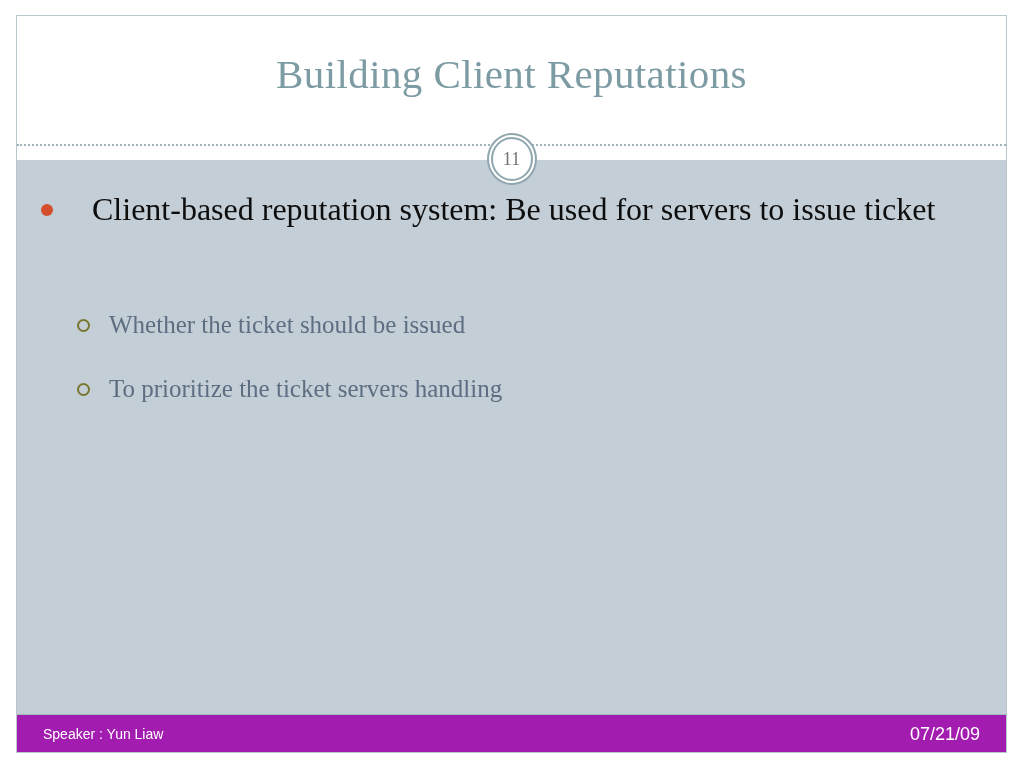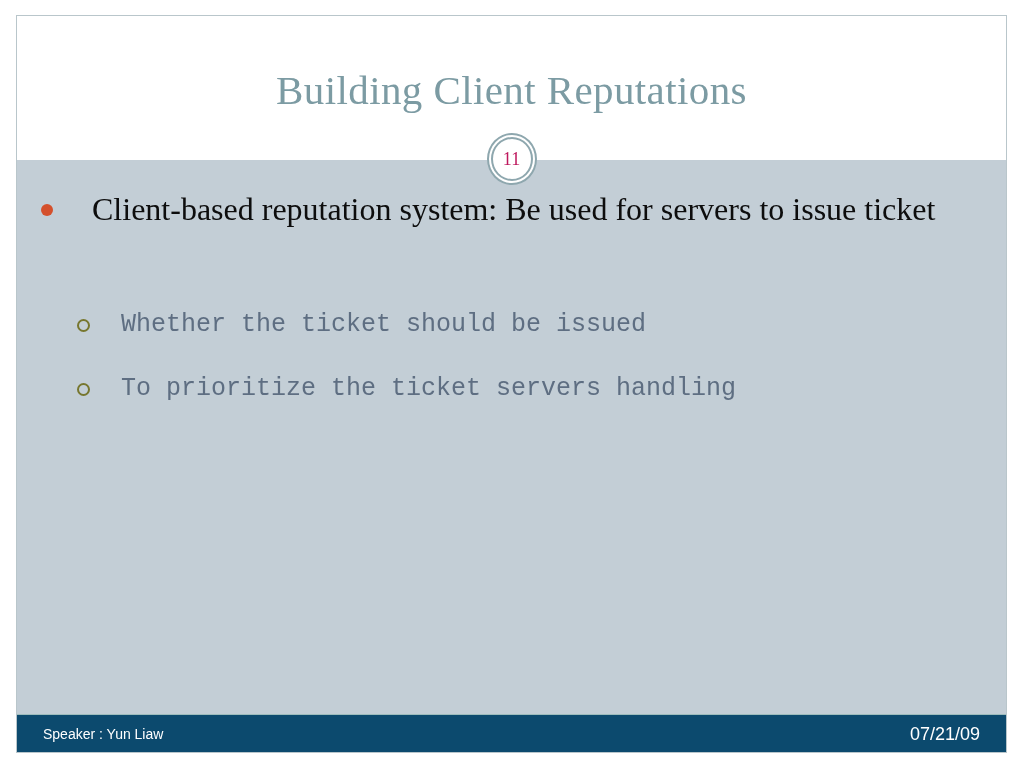--- a/index.html
+++ b/index.html
@@ -29,21 +29,21 @@
     border: 1px solid #b9c6cb;
     box-sizing: border-box;
     background: #ffffff;
     overflow: hidden;
   }
 
   
   .header-zone {
     position: absolute;
     left: 0;
-    top: 16px;
+    top: 0;
     width: 100%;
     height: 144px;
     background: #ffffff;
   }
 
   .slide-title {
     position: absolute;
     left: 0;
     top: 36px;
     width: 100%;
@@ -105,21 +105,21 @@
     box-sizing: border-box;
   }
   .page-badge .page-num {
     position: absolute;
     left: 0; top: 0;
     width: 100%; height: 100%;
     display: flex;
     align-items: center;
     justify-content: center;
     font-size: 18px;
-    color: #be185d;
+    color: #737373;
     font-family: "Liberation Serif", "DejaVu Serif", serif;
   }
 
   
   .bullet-list {
     position: absolute;
     left: 0;
     top: 0;
     width: 100%;
     padding: 0;
@@ -171,35 +171,35 @@
     top: 11px;
     width: 13px;
     height: 13px;
     border: 2px solid #77772f;
     border-radius: 50%;
     box-sizing: border-box;
     background: transparent;
   }
   .sub-item-text {
     display: block;
-    margin-left: 44px;
+    margin-left: 32px;
     font-size: 25px;
     line-height: 1.35;
     color: #5e6e82;
-    font-family: Liberation Mono, monospace;
+    font-family: Liberation Serif, serif;
   }
 
   
   .footer-bar {
     position: absolute;
     left: 0;
     right: 0;
     bottom: 0;
     height: 37px;
-    background: #0c4a6e;
+    background: #a21caf;
     border-top: 1px solid #9dbcbc;
   }
   .footer-speaker {
     position: absolute;
     left: 26px;
     top: 50%;
     transform: translateY(-50%);
     font-size: 14px;
     color: #ffffff;
     font-family: "Liberation Sans", sans-serif;

